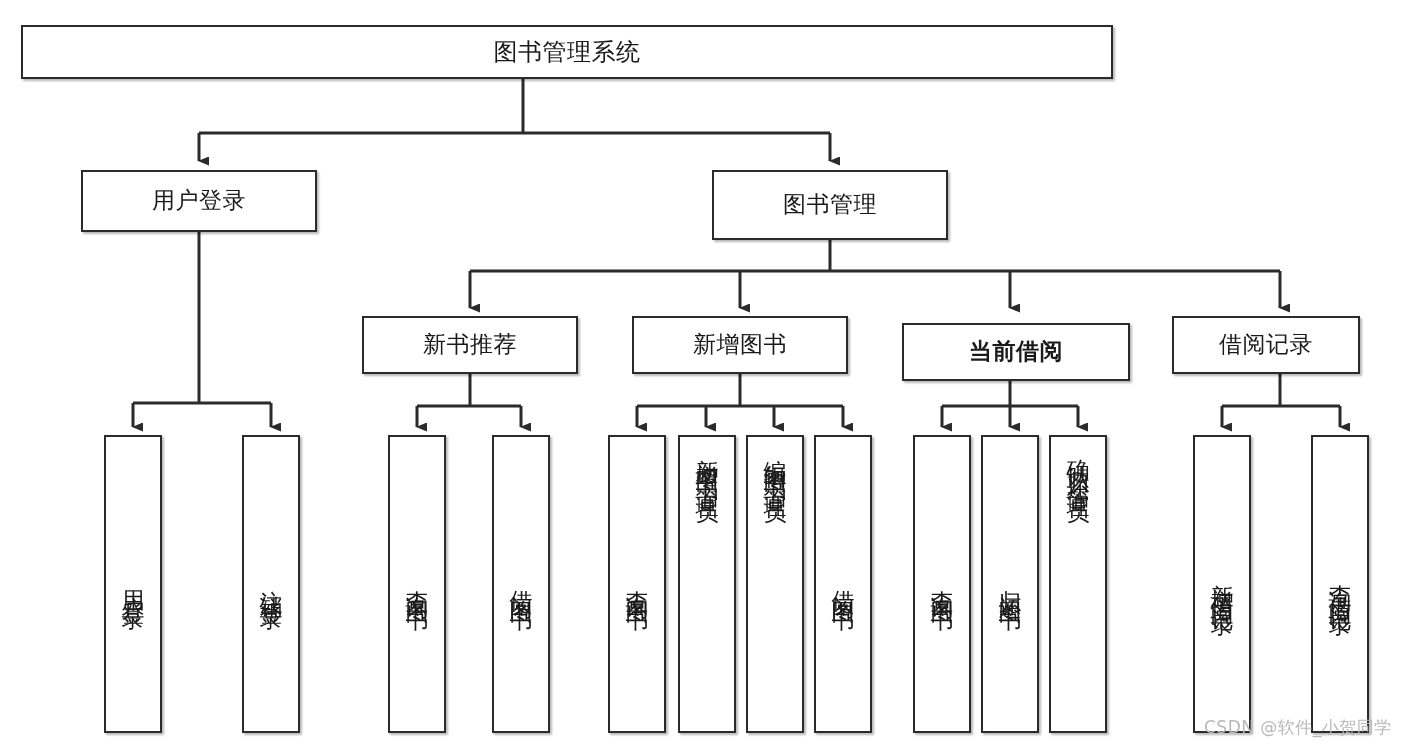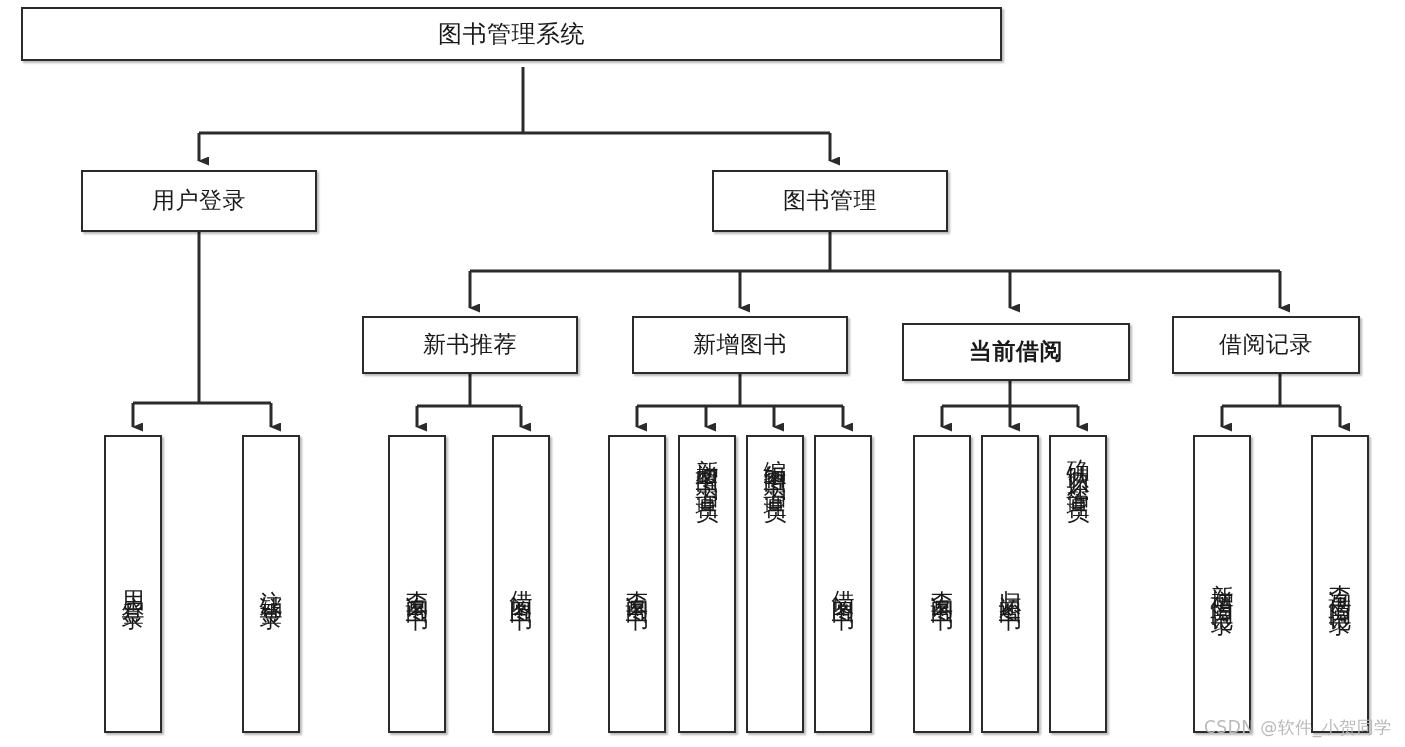--- a/index.html
+++ b/index.html
@@ -108,28 +108,28 @@
       <path d="M1010,406 L1010,427" marker-end="url(#ah)"></path>
       <path d="M1078,406 L1078,427" marker-end="url(#ah)"></path>
 
       <path d="M1280,374 L1280,406"></path>
       <path d="M1222,406 L1340,406"></path>
       <path d="M1222,406 L1222,427" marker-end="url(#ah)"></path>
       <path d="M1340,406 L1340,427" marker-end="url(#ah)"></path>
     </g>
   </svg>
 
-  <div class="node h root" style="left:21px;top:7px;width:981px;height:54px;">
+  <div class="node h root" style="left:21px;top:25px;width:1092px;height:54px;">
     <span class="lbl">图书管理系统</span>
   </div>
 
   <div class="node h" style="left:81px;top:170px;width:236px;height:62px;">
     <span class="lbl">用户登录</span>
   </div>
-  <div class="node h" style="left:712px;top:170px;width:236px;height:62px;">
+  <div class="node h" style="left:712px;top:170px;width:236px;height:70px;">
     <span class="lbl">图书管理</span>
   </div>
 
   <div class="node h" style="left:362px;top:316px;width:216px;height:58px;">
     <span class="lbl">新书推荐</span>
   </div>
   <div class="node h" style="left:632px;top:316px;width:216px;height:58px;">
     <span class="lbl">新增图书</span>
   </div>
   <div class="node h" style="left:902px;top:323px;width:228px;height:58px;font-weight:bold;">

